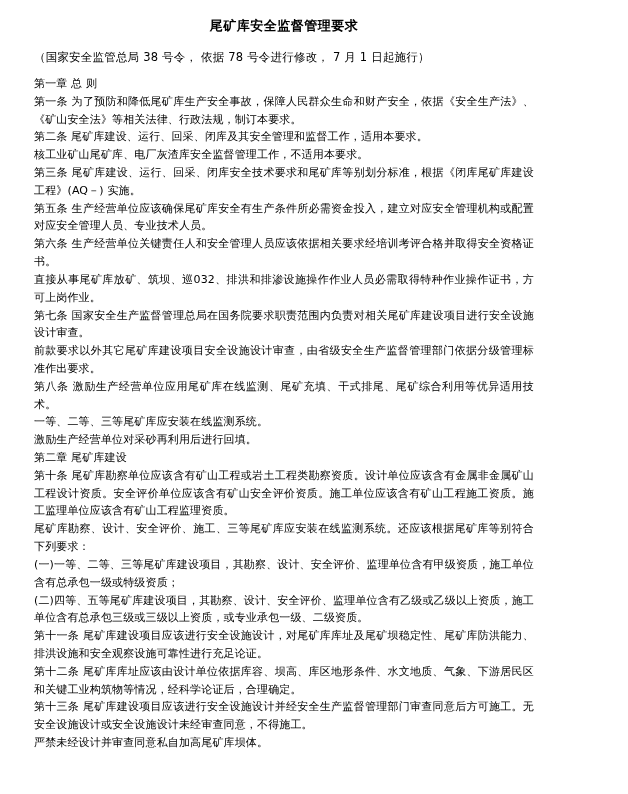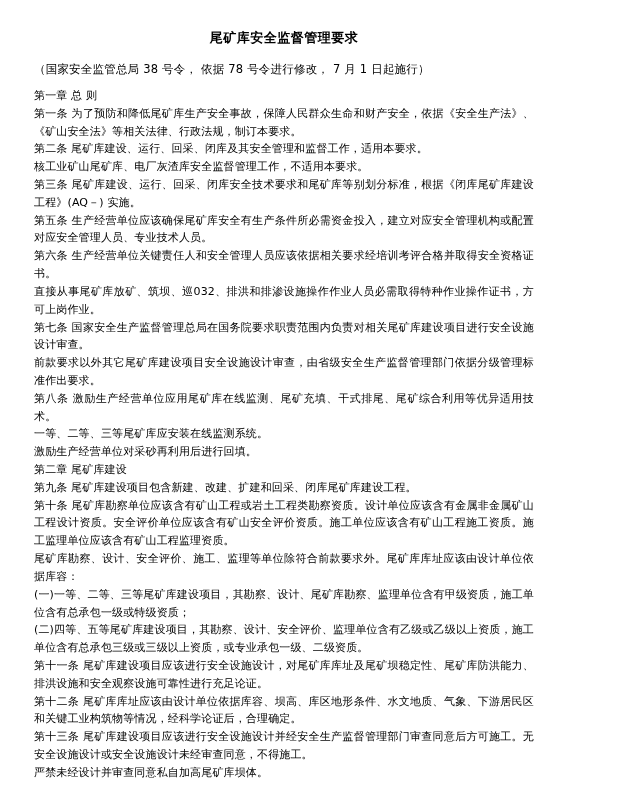--- a/index.html
+++ b/index.html
@@ -11,21 +11,21 @@
     width: 628px;
     height: 794px;
     font-family: "DejaVu Sans", "Liberation Sans", sans-serif;
     color: #000000;
     overflow: hidden;
   }
   .page {
     width: 560px;
     height: 794px;
     box-sizing: border-box;
-    padding: 26px 26px 10px 34px;
+    padding: 14px 26px 10px 34px;
     position: relative;
   }
   .doc-title {
     text-align: center;
     font-size: 13px;
     font-weight: bold;
     letter-spacing: 0.5px;
     margin: 4px 0 14px 0;
     line-height: 1.3;
   }
@@ -58,24 +58,23 @@
     <p>第三条 尾矿库建设、运行、回采、闭库安全技术要求和尾矿库等别划分标准，根据《闭库尾矿库建设工程》(AQ－) 实施。</p>
     <p>第五条 生产经营单位应该确保尾矿库安全有生产条件所必需资金投入，建立对应安全管理机构或配置对应安全管理人员、专业技术人员。</p>
     <p>第六条 生产经营单位关键责任人和安全管理人员应该依据相关要求经培训考评合格并取得安全资格证书。</p>
     <p>直接从事尾矿库放矿、筑坝、巡032、排洪和排渗设施操作作业人员必需取得特种作业操作证书，方可上岗作业。</p>
     <p>第七条 国家安全生产监督管理总局在国务院要求职责范围内负责对相关尾矿库建设项目进行安全设施设计审查。</p>
     <p>前款要求以外其它尾矿库建设项目安全设施设计审查，由省级安全生产监督管理部门依据分级管理标准作出要求。</p>
     <p>第八条 激励生产经营单位应用尾矿库在线监测、尾矿充填、干式排尾、尾矿综合利用等优异适用技术。</p>
     <p>一等、二等、三等尾矿库应安装在线监测系统。</p>
     <p>激励生产经营单位对采砂再利用后进行回填。</p>
     <p>第二章 尾矿库建设</p>
-    <p>第九条 尾矿库建设项目包含新建、改建、扩建和回采、闭库尾矿库建设工程。</p>
     <p>第十条 尾矿库勘察单位应该含有矿山工程或岩土工程类勘察资质。设计单位应该含有金属非金属矿山工程设计资质。安全评价单位应该含有矿山安全评价资质。施工单位应该含有矿山工程施工资质。施工监理单位应该含有矿山工程监理资质。</p>
-    <p>尾矿库勘察、设计、安全评价、施工、监理等单位除符合前款要求外。尾矿库库址应该由设计单位依据库容：</p>
-    <p>(一)一等、二等、三等尾矿库建设项目，其勘察、设计、尾矿库勘察、监理单位含有甲级资质，施工单位含有总承包一级或特级资质；</p>
+    <p>尾矿库勘察、设计、安全评价、施工、三等尾矿库应安装在线监测系统。还应该根据尾矿库等别符合下列要求：</p>
+    <p>(一)一等、二等、三等尾矿库建设项目，其勘察、设计、安全评价、监理单位含有甲级资质，施工单位含有总承包一级或特级资质；</p>
     <p>(二)四等、五等尾矿库建设项目，其勘察、设计、安全评价、监理单位含有乙级或乙级以上资质，施工单位含有总承包三级或三级以上资质，或专业承包一级、二级资质。</p>
     <p>第十一条 尾矿库建设项目应该进行安全设施设计，对尾矿库库址及尾矿坝稳定性、尾矿库防洪能力、排洪设施和安全观察设施可靠性进行充足论证。</p>
     <p>第十二条 尾矿库库址应该由设计单位依据库容、坝高、库区地形条件、水文地质、气象、下游居民区和关键工业构筑物等情况，经科学论证后，合理确定。</p>
     <p>第十三条 尾矿库建设项目应该进行安全设施设计并经安全生产监督管理部门审查同意后方可施工。无安全设施设计或安全设施设计未经审查同意，不得施工。</p>
     <p>严禁未经设计并审查同意私自加高尾矿库坝体。</p>
 
   </div>
 </div>
 
 </body></html>

